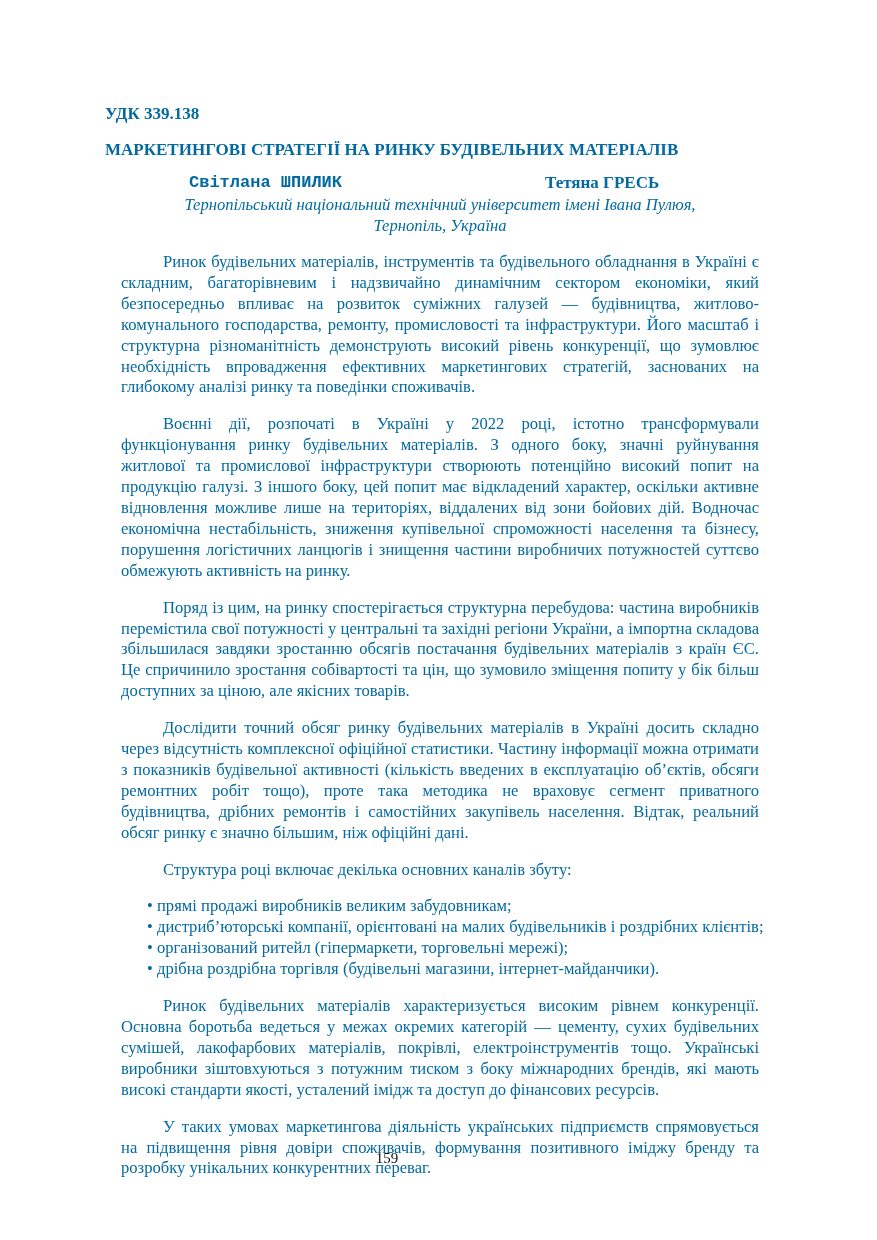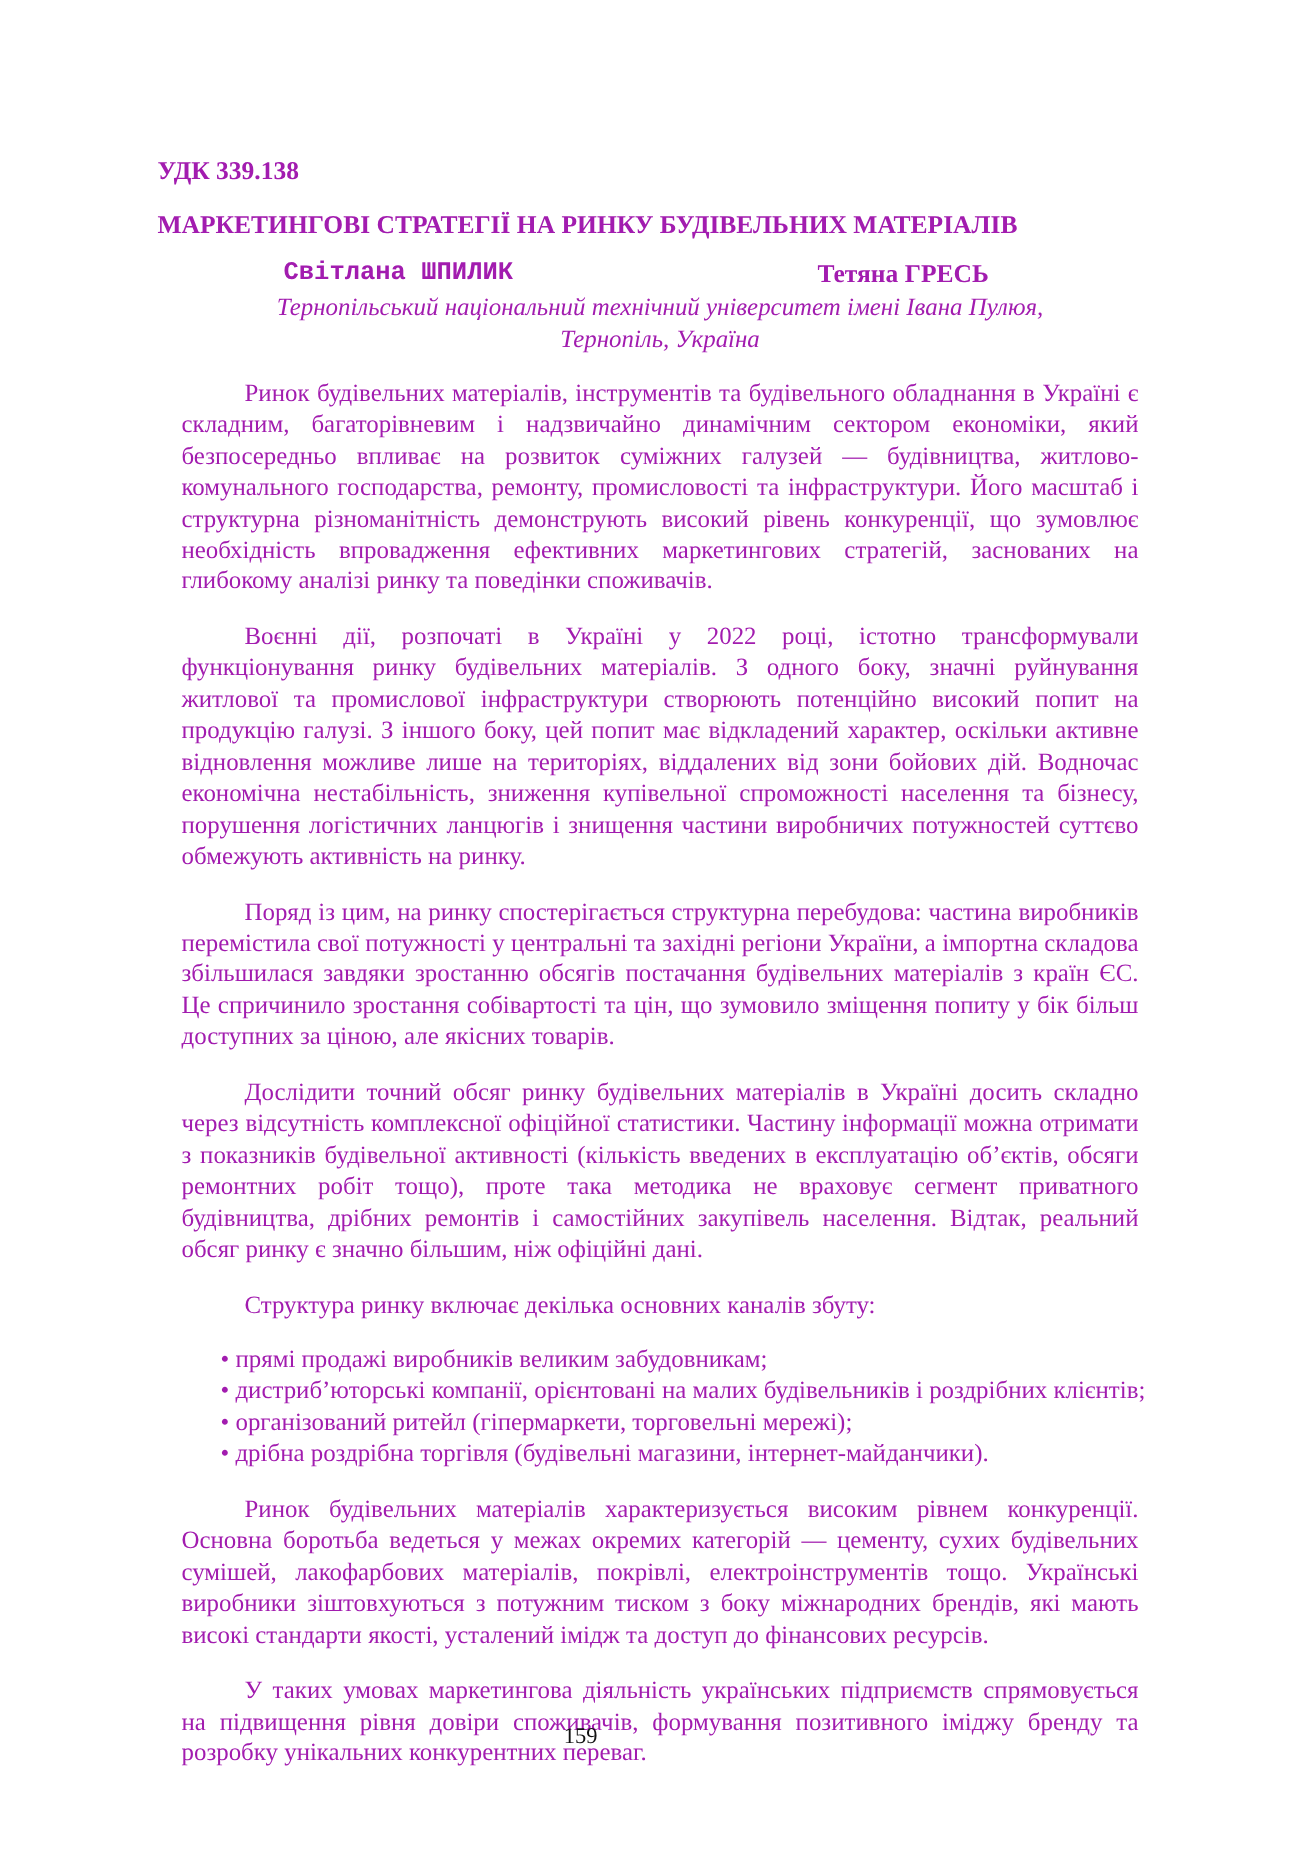--- a/index.html
+++ b/index.html
@@ -3,21 +3,21 @@
 <meta charset="utf-8">
 <style>
   html, body { margin: 0; padding: 0; background: #ffffff; }
   body { width: 877px; height: 1240px; position: relative; overflow: hidden; }
   .page {
     position: absolute;
     left: 105px;
     top: 103px;
     width: 670px;
     font-family: "Liberation Serif", "DejaVu Serif", serif;
-    color: #a21caf;
+    color: #0369a1;
     font-size: 16.6px;
     line-height: 20.9px;
   }
   .udk { font-weight: bold; font-size: 17px; line-height: 22px; margin: 0 0 14px 0; }
   .title { font-weight: bold; font-size: 17px; line-height: 22px; margin: 0 0 12px 0; }
   .authors { position: relative; height: 21px; font-weight: bold; font-size: 17px; }
   .author1 { position: absolute; left: 84px; top: 0; font-family: Liberation Mono, monospace; }
   .author2 { position: absolute; left: 440px; top: 0; }
   .affil { font-style: italic; text-align: center; margin: 0; line-height: 21px; }
   .body { margin-top: 14px; }
@@ -39,21 +39,21 @@
     <span class="author2">Тетяна ГРЕСЬ</span>
   </div>
   <div class="affil">Тернопільський національний технічний університет імені Івана Пулюя,</div>
   <div class="affil">Тернопіль, Україна</div>
 
   <div class="body">
     <p class="p">Ринок будівельних матеріалів, інструментів та будівельного обладнання в Україні є складним, багаторівневим і надзвичайно динамічним сектором економіки, який безпосередньо впливає на розвиток суміжних галузей — будівництва, житлово-комунального господарства, ремонту, промисловості та інфраструктури. Його масштаб і структурна різноманітність демонструють високий рівень конкуренції, що зумовлює необхідність впровадження ефективних маркетингових стратегій, заснованих на глибокому аналізі ринку та поведінки споживачів.</p>
     <p class="p">Воєнні дії, розпочаті в Україні у 2022 році, істотно трансформували функціонування ринку будівельних матеріалів. З одного боку, значні руйнування житлової та промислової інфраструктури створюють потенційно високий попит на продукцію галузі. З іншого боку, цей попит має відкладений характер, оскільки активне відновлення можливе лише на територіях, віддалених від зони бойових дій. Водночас економічна нестабільність, зниження купівельної спроможності населення та бізнесу, порушення логістичних ланцюгів і знищення частини виробничих потужностей суттєво обмежують активність на ринку.</p>
     <p class="p">Поряд із цим, на ринку спостерігається структурна перебудова: частина виробників перемістила свої потужності у центральні та західні регіони України, а імпортна складова збільшилася завдяки зростанню обсягів постачання будівельних матеріалів з країн ЄС. Це спричинило зростання собівартості та цін, що зумовило зміщення попиту у бік більш доступних за ціною, але якісних товарів.</p>
     <p class="p">Дослідити точний обсяг ринку будівельних матеріалів в Україні досить складно через відсутність комплексної офіційної статистики. Частину інформації можна отримати з показників будівельної активності (кількість введених в експлуатацію об’єктів, обсяги ремонтних робіт тощо), проте така методика не враховує сегмент приватного будівництва, дрібних ремонтів і самостійних закупівель населення. Відтак, реальний обсяг ринку є значно більшим, ніж офіційні дані.</p>
-    <p class="p">Структура ринку включає декілька основних каналів збуту:</p>
+    <p class="p">Структура році включає декілька основних каналів збуту:</p>
     <p class="bullet">• прямі продажі виробників великим забудовникам;</p>
     <p class="bullet">• дистриб’юторські компанії, орієнтовані на малих будівельників і роздрібних клієнтів;</p>
     <p class="bullet">• організований ритейл (гіпермаркети, торговельні мережі);</p>
     <p class="bullet">• дрібна роздрібна торгівля (будівельні магазини, інтернет-майданчики).</p>
     <p class="p">Ринок будівельних матеріалів характеризується високим рівнем конкуренції. Основна боротьба ведеться у межах окремих категорій — цементу, сухих будівельних сумішей, лакофарбових матеріалів, покрівлі, електроінструментів тощо. Українські виробники зіштовхуються з потужним тиском з боку міжнародних брендів, які мають високі стандарти якості, усталений імідж та доступ до фінансових ресурсів.</p>
     <p class="p">У таких умовах маркетингова діяльність українських підприємств спрямовується на підвищення рівня довіри споживачів, формування позитивного іміджу бренду та розробку унікальних конкурентних переваг.</p>
   </div>
 </div>
 
 <div class="page-num">159</div>

